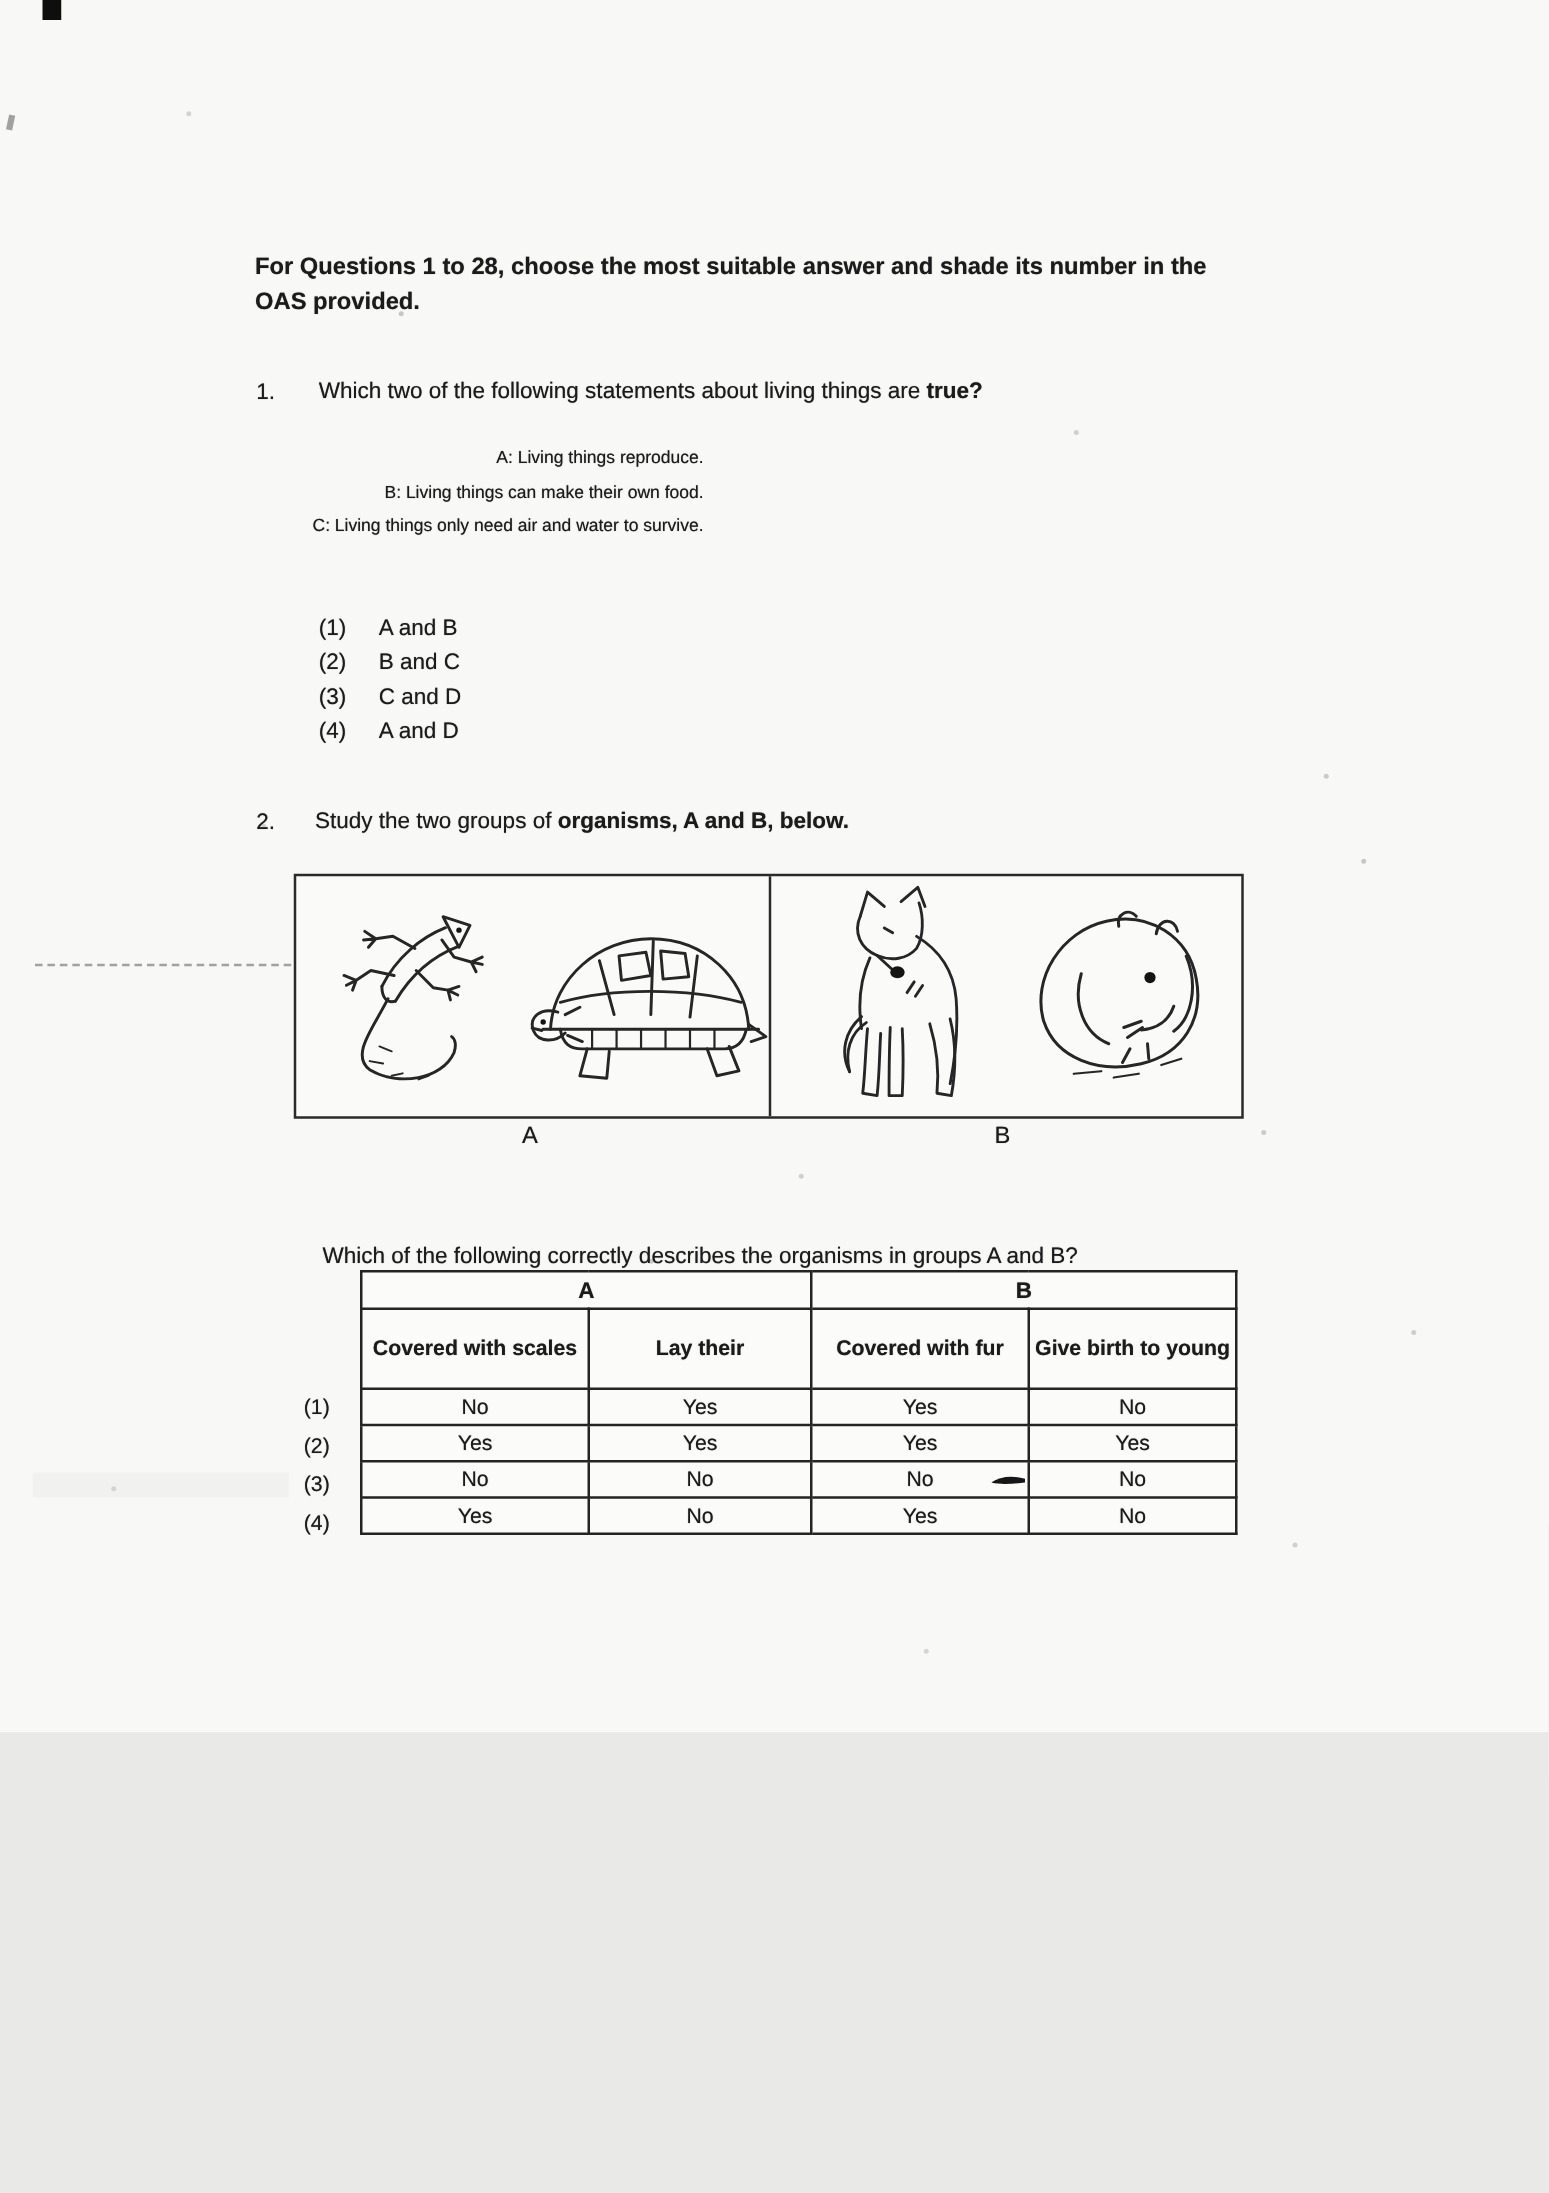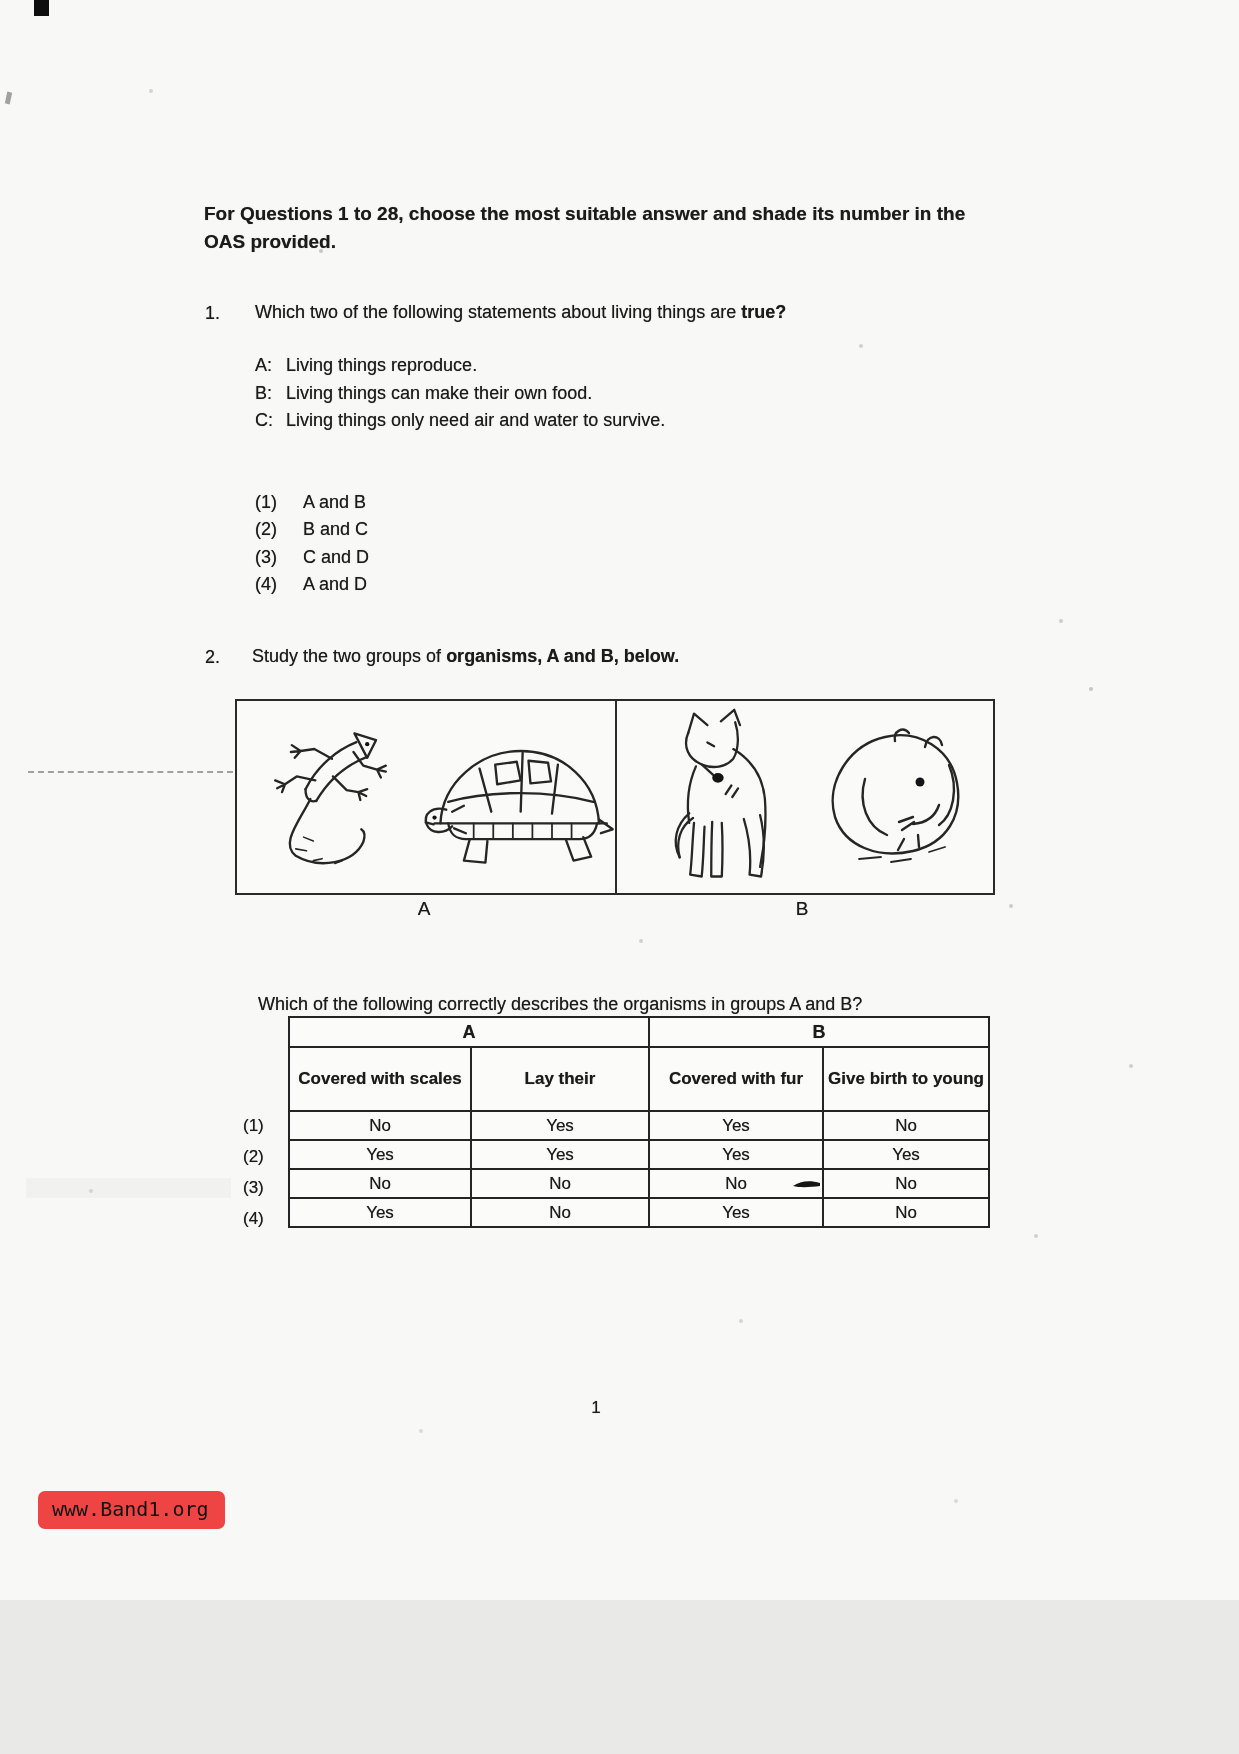--- a/index.html
+++ b/index.html
@@ -1,38 +1,38 @@
 <!DOCTYPE html>
 <html><head>
 <meta charset="utf-8">
 <style>
   html,body{margin:0;padding:0;background:#e9e9e7;}
   .page{
     position:relative;
-    width:1239px;height:1600px;
+    width:1239px;height:1386px;
     margin:0 auto;
     background:#f8f8f6;
     font-family:"Liberation Sans", sans-serif;
     color:#1b1b1b;
     overflow:hidden;
   }
   .abs{position:absolute;}
   .scan{ text-shadow:0 0 0.7px rgba(25,25,25,0.65); }
   .b{font-weight:700;margin-top:44px;}
 
   
   .instructions{
     left:204px;top:200px;width:792px;
     font-size:19px;font-weight:700;line-height:28px;
   }
 
   
   .qnum{font-size:18px;}
   .qtext{font-size:18px;}
-  .statements{left:255px;top:352px;font-size:18px;line-height:27.5px;}
+  .statements{left:238px;top:352px;font-size:14px;line-height:27.5px;text-align:right;}
   .statements .st-label{display:inline-block;min-width:26px;}
   .options{left:255px;top:489px;font-size:18px;line-height:27.3px;}
   .opt-row{display:flex;}
   .opt-num{width:48px;}
 
   
   .figure-box{
     left:235px;top:699px;width:756px;height:192px;
     border:2px solid #2a2a2a;display:flex;background:#fafaf8;
   }

